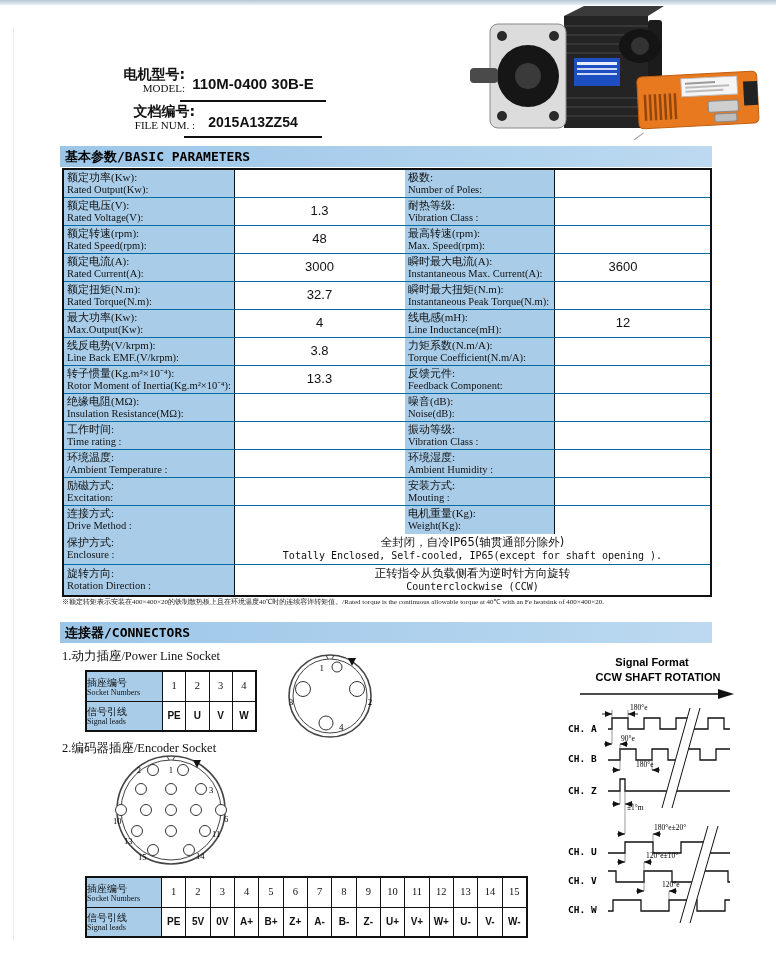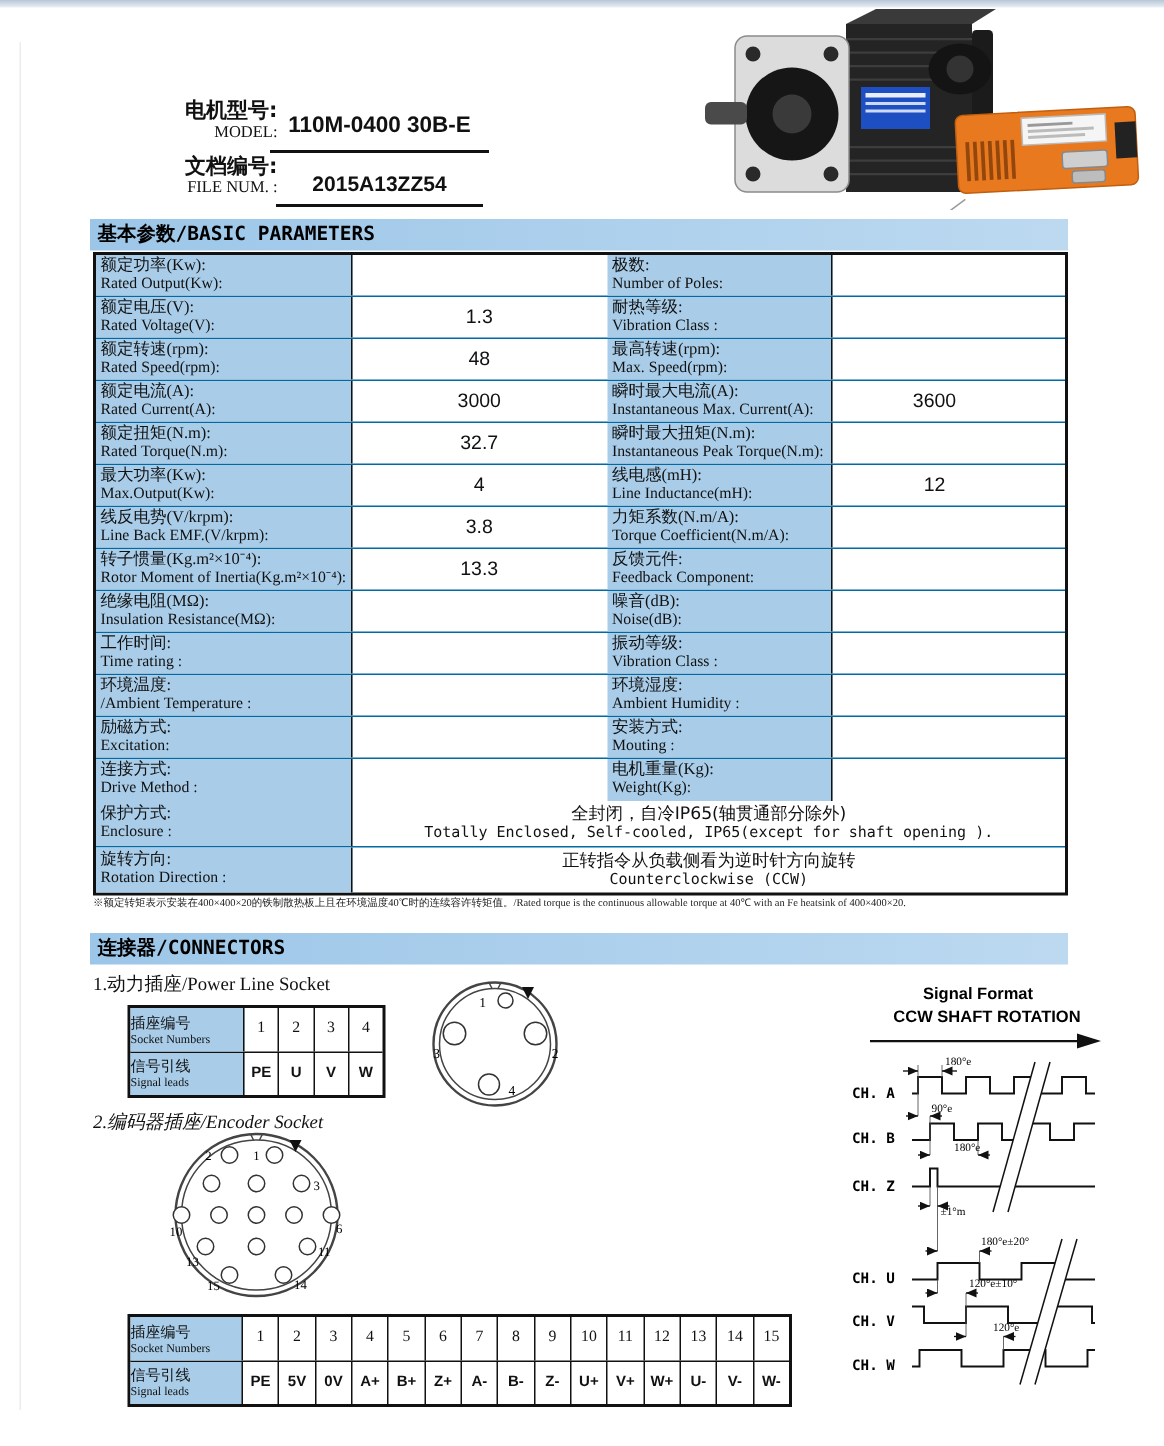--- a/index.html
+++ b/index.html
@@ -122,21 +122,21 @@
       <line x1="174" y1="128" x2="162" y2="136" stroke="#999"></line>
     </g>
   </svg>
 
   <div class="hdr-label" style="left:93px;top:66px;">
     <div class="hl-cn">电机型号:</div>
     <div class="hl-en">MODEL:</div>
   </div>
   <div class="hdr-value" style="left:180px;top:70px;width:146px;font-size:15px;line-height:28px;height:30px;">110M-0400 30B-E</div>
 
-  <div class="hdr-label" style="left:93px;top:103px;">
+  <div class="hdr-label" style="left:103px;top:103px;">
     <div class="hl-cn">文档编号:</div>
     <div class="hl-en">FILE NUM. :</div>
   </div>
   <div class="hdr-value" style="left:184px;top:110px;width:138px;font-size:14px;line-height:24px;height:26px;">2015A13ZZ54</div>
 
   <div class="secbar" style="top:146px;">基本参数/BASIC PARAMETERS</div>
 
   <div id="basic-table">
     <div id="basic-rows">
         <div class="trow">
@@ -360,21 +360,21 @@
     <circle cx="25" cy="39" r="7.5" fill="#fff" stroke="#333"></circle>
     <circle cx="79" cy="39" r="7.5" fill="#fff" stroke="#333"></circle>
     <circle cx="48" cy="73" r="7" fill="#fff" stroke="#333"></circle>
     <path d="M70,8 h8 l-4,8 z" fill="#111"></path>
     <text x="46" y="21" font-size="9" text-anchor="end">1</text>
     <text x="13" y="55" font-size="9" text-anchor="middle">3</text>
     <text x="92" y="55" font-size="9" text-anchor="middle">2</text>
     <text x="61" y="80" font-size="9">4</text>
   </svg>
 
-  <div class="subheading" style="left:62px;top:740px;font-style:italic;">2.编码器插座/Encoder Socket</div>
+  <div class="subheading" style="left:62px;top:740px;">2.编码器插座/Encoder Socket</div>
 
   <svg style="position:absolute;left:105px;top:752px;" width="140" height="118" viewBox="0 0 140 118">
     <circle cx="66" cy="58" r="54" fill="none" stroke="#444" stroke-width="1.6"></circle>
     <circle cx="66" cy="58" r="50" fill="none" stroke="#444" stroke-width="1"></circle>
     <path d="M62,4 L64,8 M70,4 L68,8" stroke="#444" stroke-width="1"></path>
     <g fill="#fff" stroke="#333">
       <circle cx="48" cy="18" r="5.5"></circle>
         <circle cx="78" cy="18" r="5.5"></circle>
       <circle cx="36" cy="37" r="5.5"></circle>
         <circle cx="66" cy="37" r="5.5"></circle>

